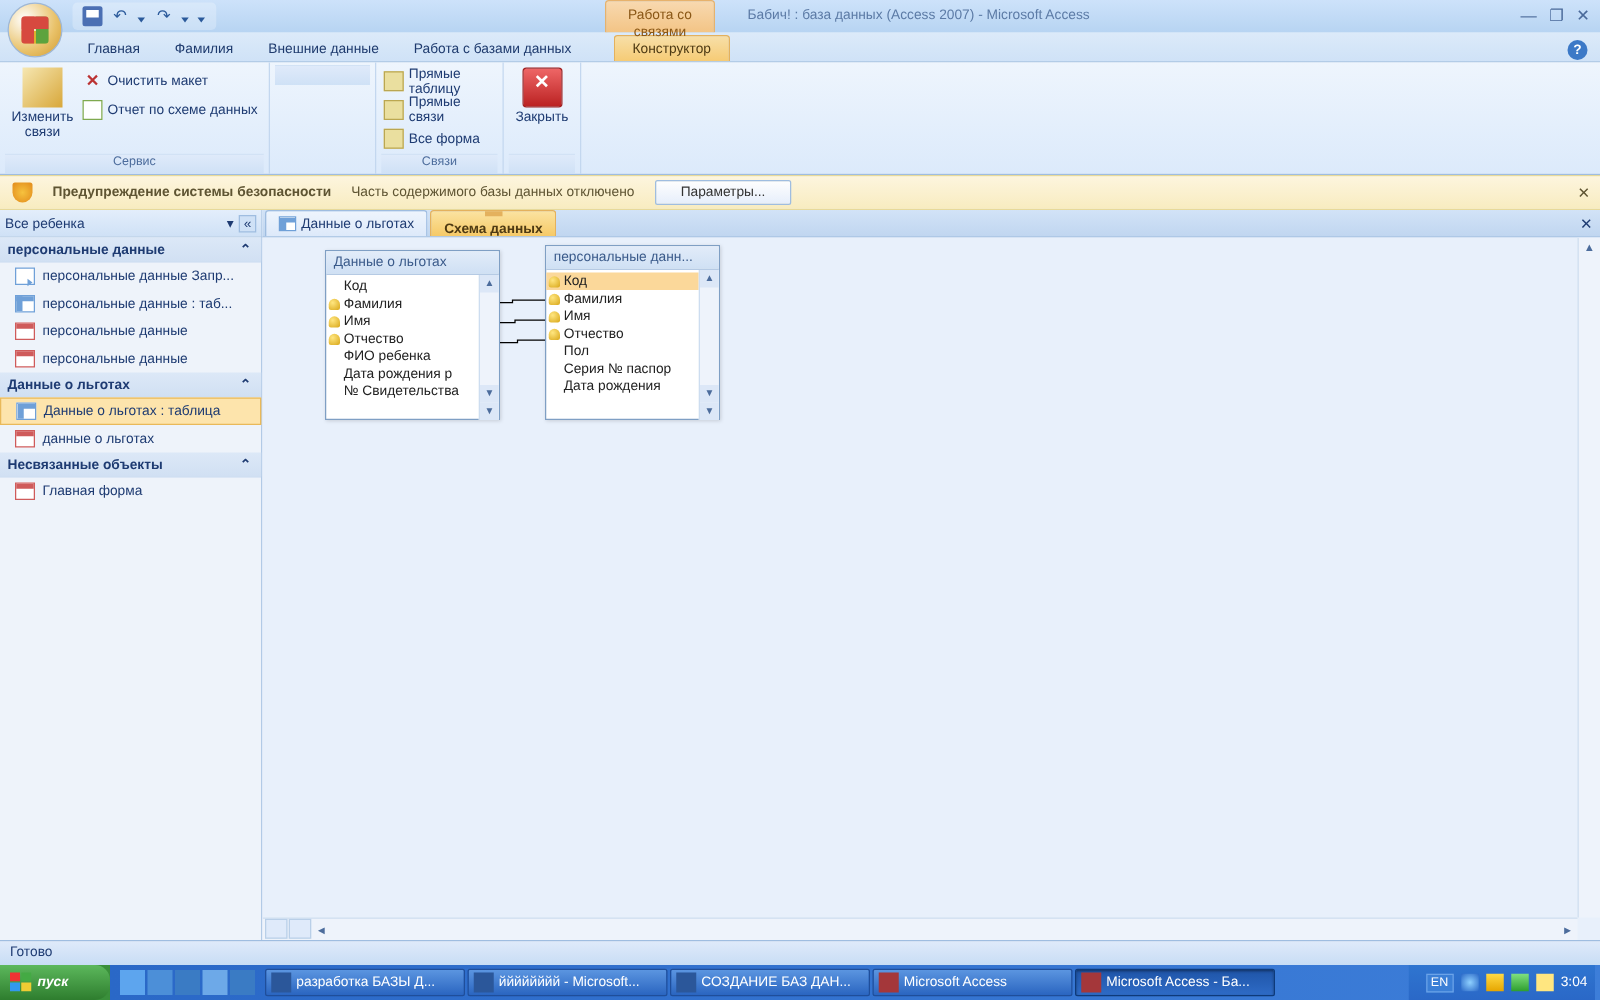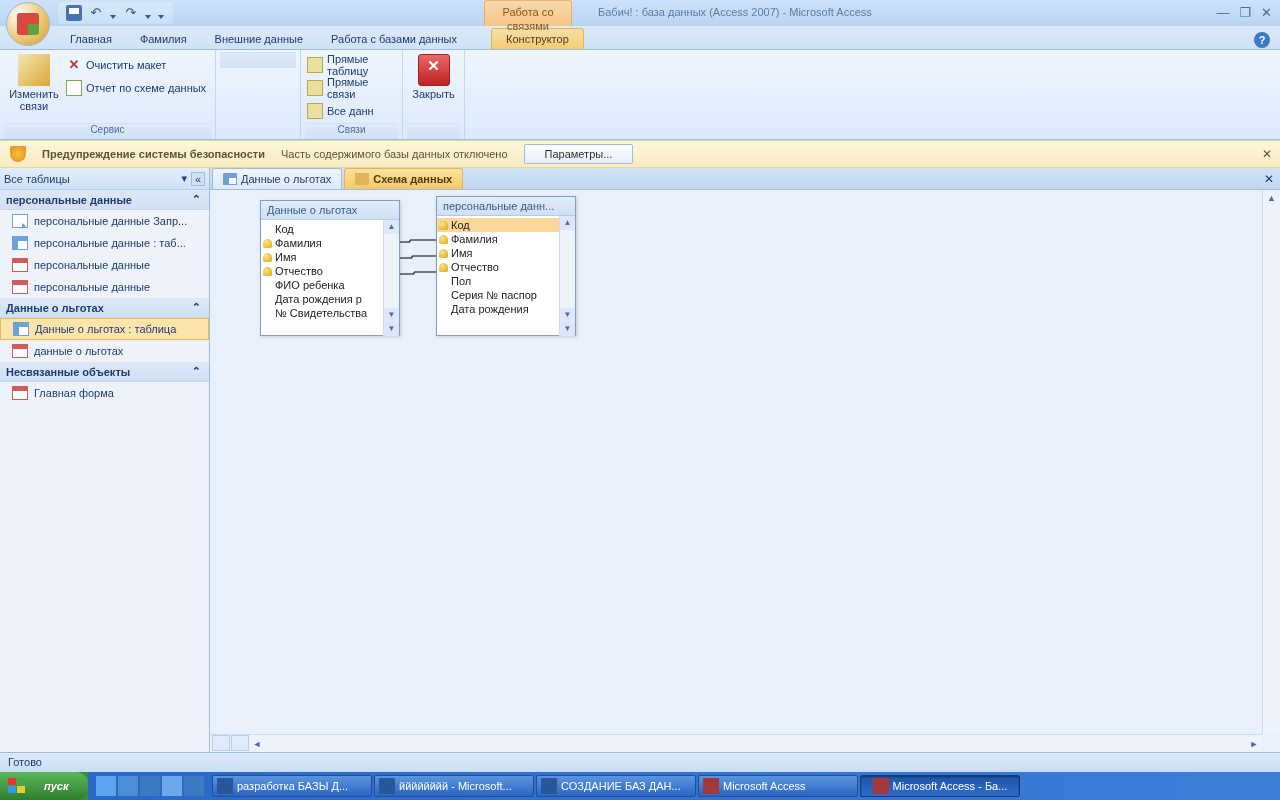--- a/index.html
+++ b/index.html
@@ -70,21 +70,21 @@
 .nav-item.sel{background:#fde4ac;border:1px solid #e9b95a;}
 .ni-icon{width:16px;height:14px;flex-shrink:0;}
 .ni-table{background:#fff;border:1px solid #6fa0d8;box-shadow:inset 0 4px #6fa0d8,inset 5px 0 #6fa0d8;}
 .ni-query{background:#fff;border:1px solid #6fa0d8;position:relative;}
 .ni-query::after{content:"";position:absolute;right:-2px;bottom:-2px;border:3px solid transparent;border-left:4px solid #6fa0d8;}
 .ni-form{background:#fff;border:1px solid #cf5b5b;box-shadow:inset 0 4px #cf5b5b;}
 
 .docarea{flex:1;display:flex;flex-direction:column;background:#e8f0fb;}
 .doctabs{height:22px;background:linear-gradient(#d2e3f7,#c0d6f0);display:flex;align-items:flex-end;border-bottom:1px solid #9fbde0;position:relative;}
 .doctab{height:21px;display:flex;align-items:center;gap:4px;padding:0 10px;border:1px solid #9fbde0;border-bottom:none;border-radius:3px 3px 0 0;background:linear-gradient(#eef5fd,#dde9fa);color:#1e3b72;margin-left:2px;}
-.doctab.active{background:linear-gradient(#fbe3a1,#f6c966);border-color:#e4b15d;font-weight:bold;color:#4e3a13;}
+.doctab.active{background:linear-gradient(#fbe3a1,#f6c966);border-color:#e4b15d;font-weight:bold;color:#4e3a13;flex-direction:column;}
 .doctab .ticon{width:14px;height:12px;}
 .doctabs .closex{position:absolute;right:6px;top:4px;color:#1e3b72;font-size:12px;}
 .canvas{flex:1;background:#e8f0fb;position:relative;overflow:hidden;}
 
 .tablebox{position:absolute;background:#fff;border:1px solid #7f9fc4;box-shadow:1px 1px 3px rgba(0,0,0,.15);}
 .tb-title{background:linear-gradient(#e2ecf9,#cfe0f4);padding:3px 6px;color:#3a5a8a;border-bottom:1px solid #b5cae4;white-space:nowrap;overflow:hidden;text-overflow:ellipsis;}
 .tb-body{display:flex;}
 .tb-list{flex:1;padding:2px 0;}
 .tb-row{display:flex;align-items:center;gap:4px;padding:1px 4px 1px 14px;color:#222;position:relative;white-space:nowrap;overflow:hidden;}
 .tb-row.key::before{content:"";position:absolute;left:2px;top:3px;width:9px;height:9px;background:radial-gradient(circle at 35% 35%,#ffe680,#d8a617);border-radius:50% 50% 20% 20%;}
@@ -98,31 +98,31 @@
 .rightbar .up{height:16px;text-align:center;font-size:9px;color:#4c6c9c;line-height:16px;}
 .bottombar{position:absolute;left:0;right:18px;bottom:0;height:18px;background:#eef3fb;border-top:1px solid #cdddf0;display:flex;}
 .bottombar .lf,.bottombar .rf{width:16px;text-align:center;font-size:9px;color:#4c6c9c;line-height:18px;}
 .bottombar .rf{margin-left:auto;}
 .bb-views{display:flex;gap:1px;margin-left:2px;}
 .bb-views span{width:18px;height:16px;background:#dfeafa;border:1px solid #b9cfe8;}
 
 
 .statusbar{height:20px;background:linear-gradient(#dfeafa,#c8ddf5);border-top:1px solid #9fbde0;color:#1e3b72;padding:3px 8px;}
 .taskbar{height:28px;background:linear-gradient(90deg,#3a8f3b 0,#3a8f3b 88px,#2a68c7 88px,#3d7ed9 100%);display:flex;align-items:center;color:#fff;position:relative;}
-.startbtn{width:88px;height:28px;background:linear-gradient(#5cb85c,#2e7d2e);display:flex;align-items:center;gap:18px;padding-left:8px;font-style:italic;font-weight:bold;border-radius:0 12px 12px 0;}
+.startbtn{width:88px;height:28px;background:linear-gradient(#5cb85c,#2e7d2e);display:flex;align-items:center;gap:4px;padding-left:8px;font-style:italic;font-weight:bold;border-radius:0 12px 12px 0;}
 .startbtn .flag{width:18px;height:16px;background:
  linear-gradient(#e33,#e33) 0 0/8px 7px no-repeat,
  linear-gradient(#4a4,#4a4) 9px 0/8px 7px no-repeat,
  linear-gradient(#39e,#39e) 0 8px/8px 7px no-repeat,
  linear-gradient(#ec3,#ec3) 9px 8px/8px 7px no-repeat;}
 .ql{display:flex;gap:2px;margin:0 4px 0 8px;}
 .ql span{width:20px;height:20px;}
 .tasks{display:flex;gap:2px;margin-left:4px;}
 .taskbtn{width:160px;height:22px;background:linear-gradient(#5b95e0,#2a65c0);border:1px solid #1f4e9a;border-radius:2px;display:flex;align-items:center;gap:4px;padding:0 4px;color:#fff;overflow:hidden;white-space:nowrap;}
-.taskbtn.active{background:linear-gradient(#1f55a8,#2e6bc6);border-color:#0e3a7a;box-shadow:inset 0 1px 2px rgba(0,0,0,.4);justify-content:center;}
+.taskbtn.active{background:linear-gradient(#1f55a8,#2e6bc6);border-color:#0e3a7a;box-shadow:inset 0 1px 2px rgba(0,0,0,.4);}
 .taskbtn .ticon{width:16px;height:16px;flex-shrink:0;}
 .tray{position:absolute;right:4px;top:0;height:28px;display:flex;align-items:center;gap:6px;background:linear-gradient(#2f75d0,#2a68c7);padding:0 6px 0 14px;}
 .tray .lang{background:#3b7fd6;padding:1px 3px;font-size:10px;border:1px solid #6ba3e8;}
 .tray .clock{font-size:11px;}
 .tray .cic{width:14px;height:14px;display:inline-block;}
 </style>
 </head>
 <body>
 
 <div class="titlebar">
@@ -185,21 +185,21 @@
         <div class="smallbtn">
             <span class="sicon icon-hide"></span>
             <span>Прямые таблицу</span>
           </div>
         <div class="smallbtn">
             <span class="sicon icon-direct"></span>
             <span>Прямые связи</span>
           </div>
         <div class="smallbtn">
             <span class="sicon icon-all"></span>
-            <span>Все данн</span>
+            <span>Все форма</span>
           </div>
       </div>
     </div>
     <div class="group-label">Связи</div>
   </div>
   <div class="group g-fourth">
     <div class="group-body">
       <div class="bigbtn" style="width:100%">
         <span class="bigicon icon-close">✕</span>
         <span>Закрыть</span>
@@ -214,21 +214,21 @@
   <b>Предупреждение системы безопасности</b>
   <span>Часть содержимого базы данных отключено</span>
   <button>Параметры...</button>
   <span class="x">✕</span>
 </div>
 
 <div class="main">
 
   <div class="navpane">
     <div class="nav-header">
-      <span>Все таблицы</span>
+      <span>Все ребенка</span>
       <span style="display:flex;gap:4px">
           <span class="chev">▾</span>
           <span class="collapsebtn">«</span>
         </span>
     </div>
     <div id="navbody">
         <div class="nav-group-hdr">
           <span>персональные данные</span>
           <span>⌃</span>
         </div>
@@ -374,13 +374,21 @@
       </div>
       <div class="taskbtn">
         <span class="ticon" style="background:#a4373a"></span>
         <span>Microsoft Access</span>
       </div>
       <div class="taskbtn active">
         <span class="ticon" style="background:#a4373a"></span>
         <span>Microsoft Access - Ба...</span>
       </div>
     </div>
+  <div class="tray">
+    <span class="lang">EN</span>
+    <span class="cic" style="background:radial-gradient(circle,#8fd1ff,#2a68c7)"></span>
+    <span class="cic" style="background:linear-gradient(#ffda44,#e6a500)"></span>
+    <span class="cic" style="background:linear-gradient(#7fe07f,#2e9e2e)"></span>
+    <span class="cic" style="background:#ffe680"></span>
+    <span class="clock">3:04</span>
+  </div>
 </div>
 
 </body></html>

